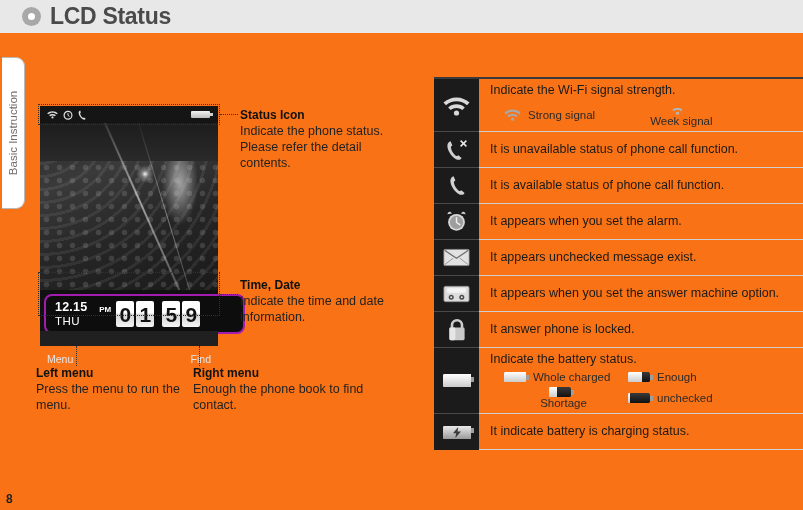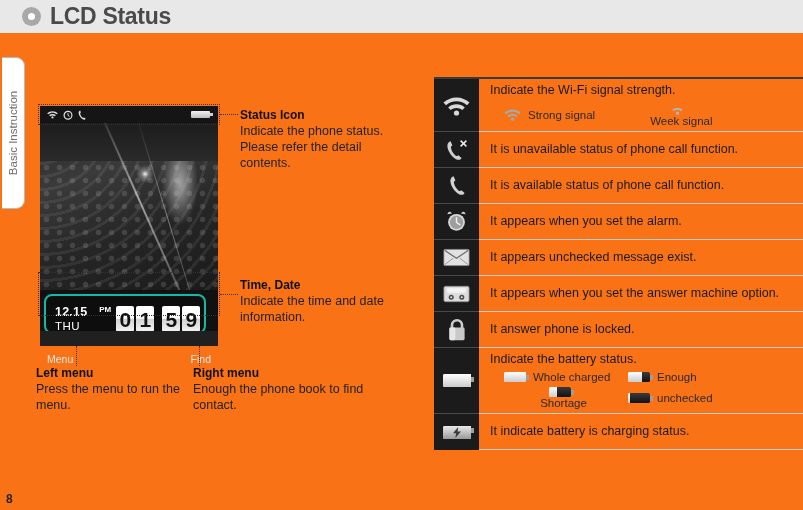--- a/index.html
+++ b/index.html
@@ -108,24 +108,24 @@
   #streak2 { left: 95px; top: -10px; width:1.2px; height: 215px;
     transform: rotate(-17deg); transform-origin: top center;
     background: linear-gradient(rgba(255,255,255,0) 0%, rgba(255,255,255,0.40) 50%, rgba(255,255,255,0.10) 100%); }
   #flare {
     position:absolute; left:96px; top:42px; width:18px; height:18px;
     background: radial-gradient(circle, rgba(255,255,255,0.95) 0%, rgba(255,255,255,0.35) 25%, rgba(255,255,255,0) 70%);
   }
 
   
   #clock-widget {
-    position: absolute; left: 4px; top: 188px; width: 162px; height: 40px;
-    border: 2px solid #14b8a6; border-radius: 8px;
+    position: absolute; left: 4px; top: 188px; width: 201px; height: 40px;
+    border: 2px solid #a21caf; border-radius: 8px;
     background: #0d0d0d;
-    display: flex; align-items: flex-end;
+    display: flex; align-items: center;
   }
   #clock-date { margin-left: 9px; line-height: 1.08; }
   #clock-md { font-size: 12.5px; color: #fff; font-weight: bold; letter-spacing: 0.2px; }
   #clock-dow { font-size: 11.5px; color: #fff; letter-spacing: 0.4px; }
   #clock-ampm { margin-left: 12px; font-size: 8px; color: #fff; font-weight: bold; align-self: flex-start; margin-top: 9px; }
   #clock-digits { display: flex; margin-left: 5px; gap: 2px; align-items: center; }
   .digit {
     width: 18px; height: 26px;
     background: linear-gradient(#ffffff 0%,#ffffff 47%,#d2d2d2 50%,#f4f4f4 100%);
     border-radius: 2px;

